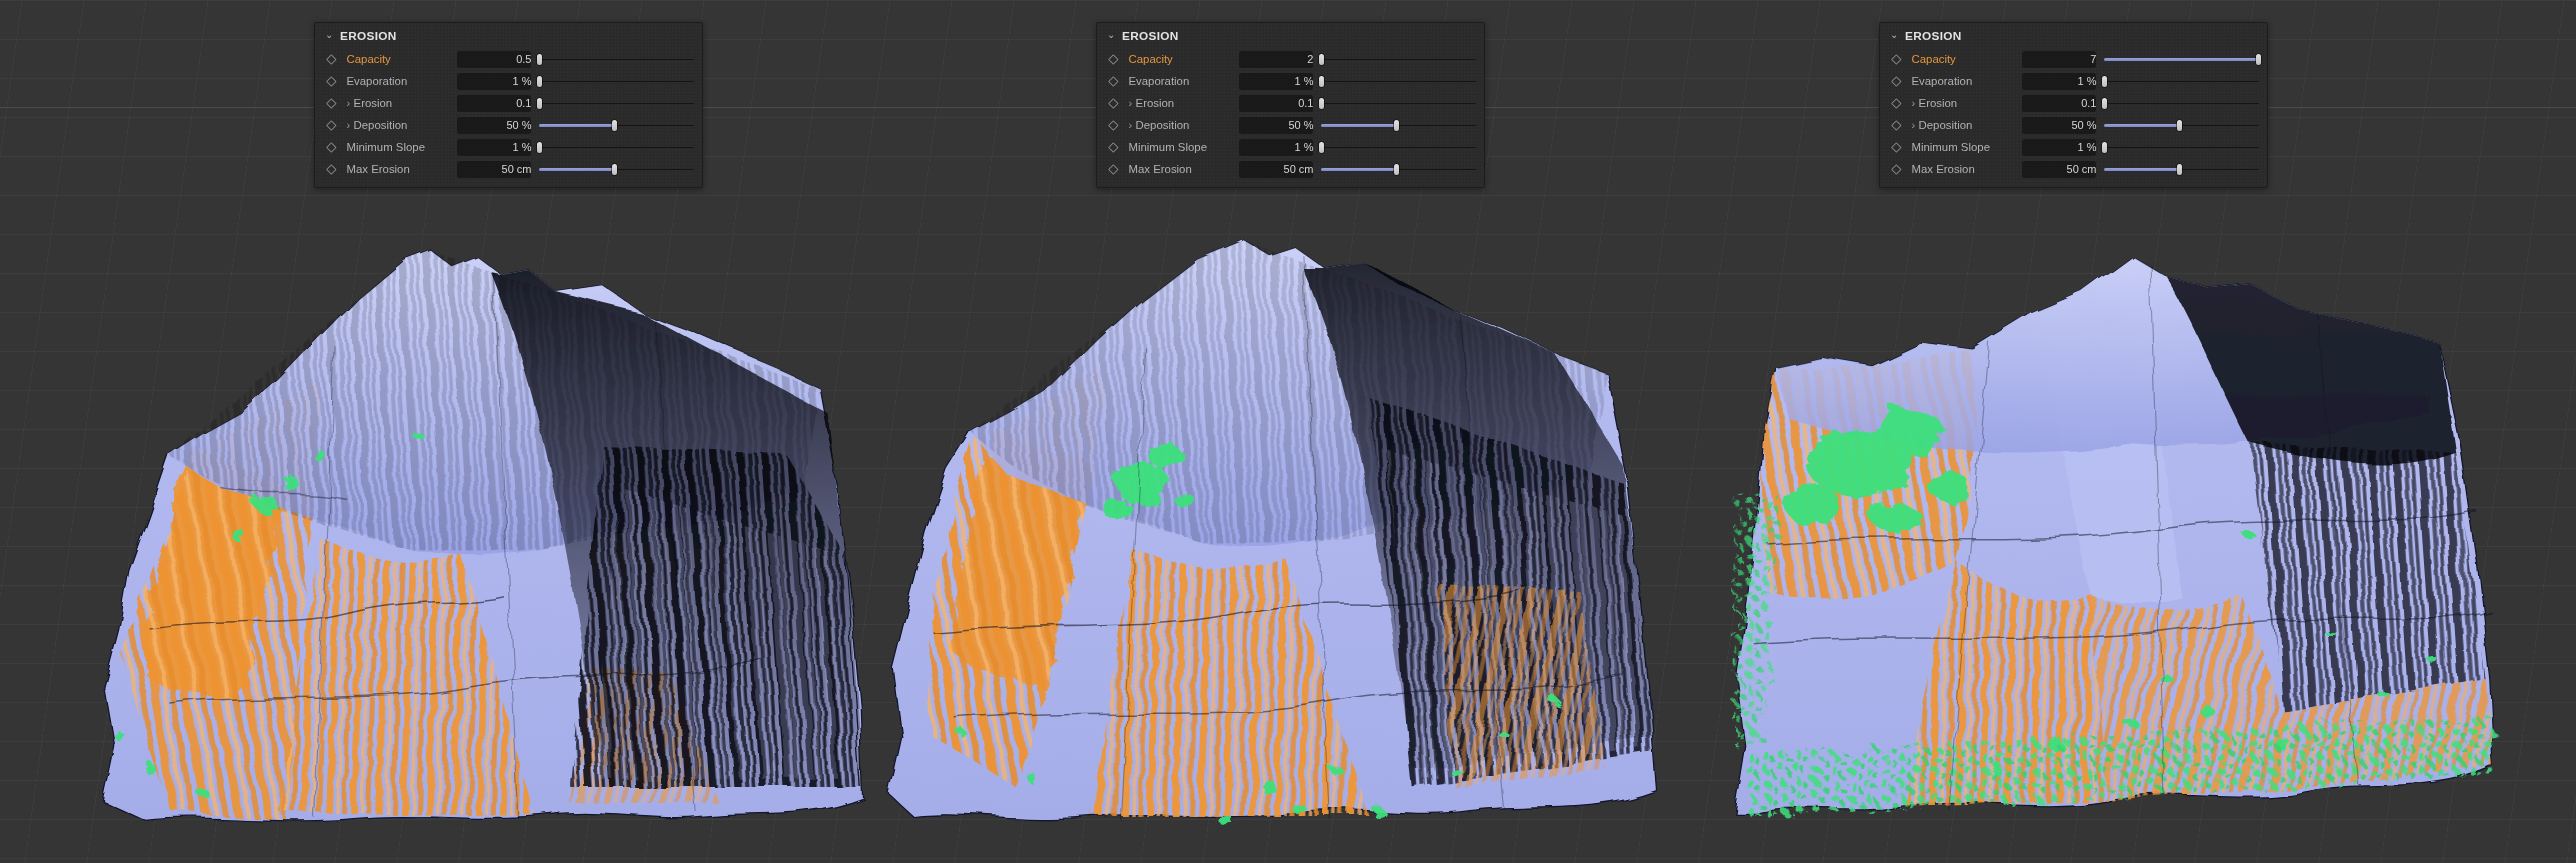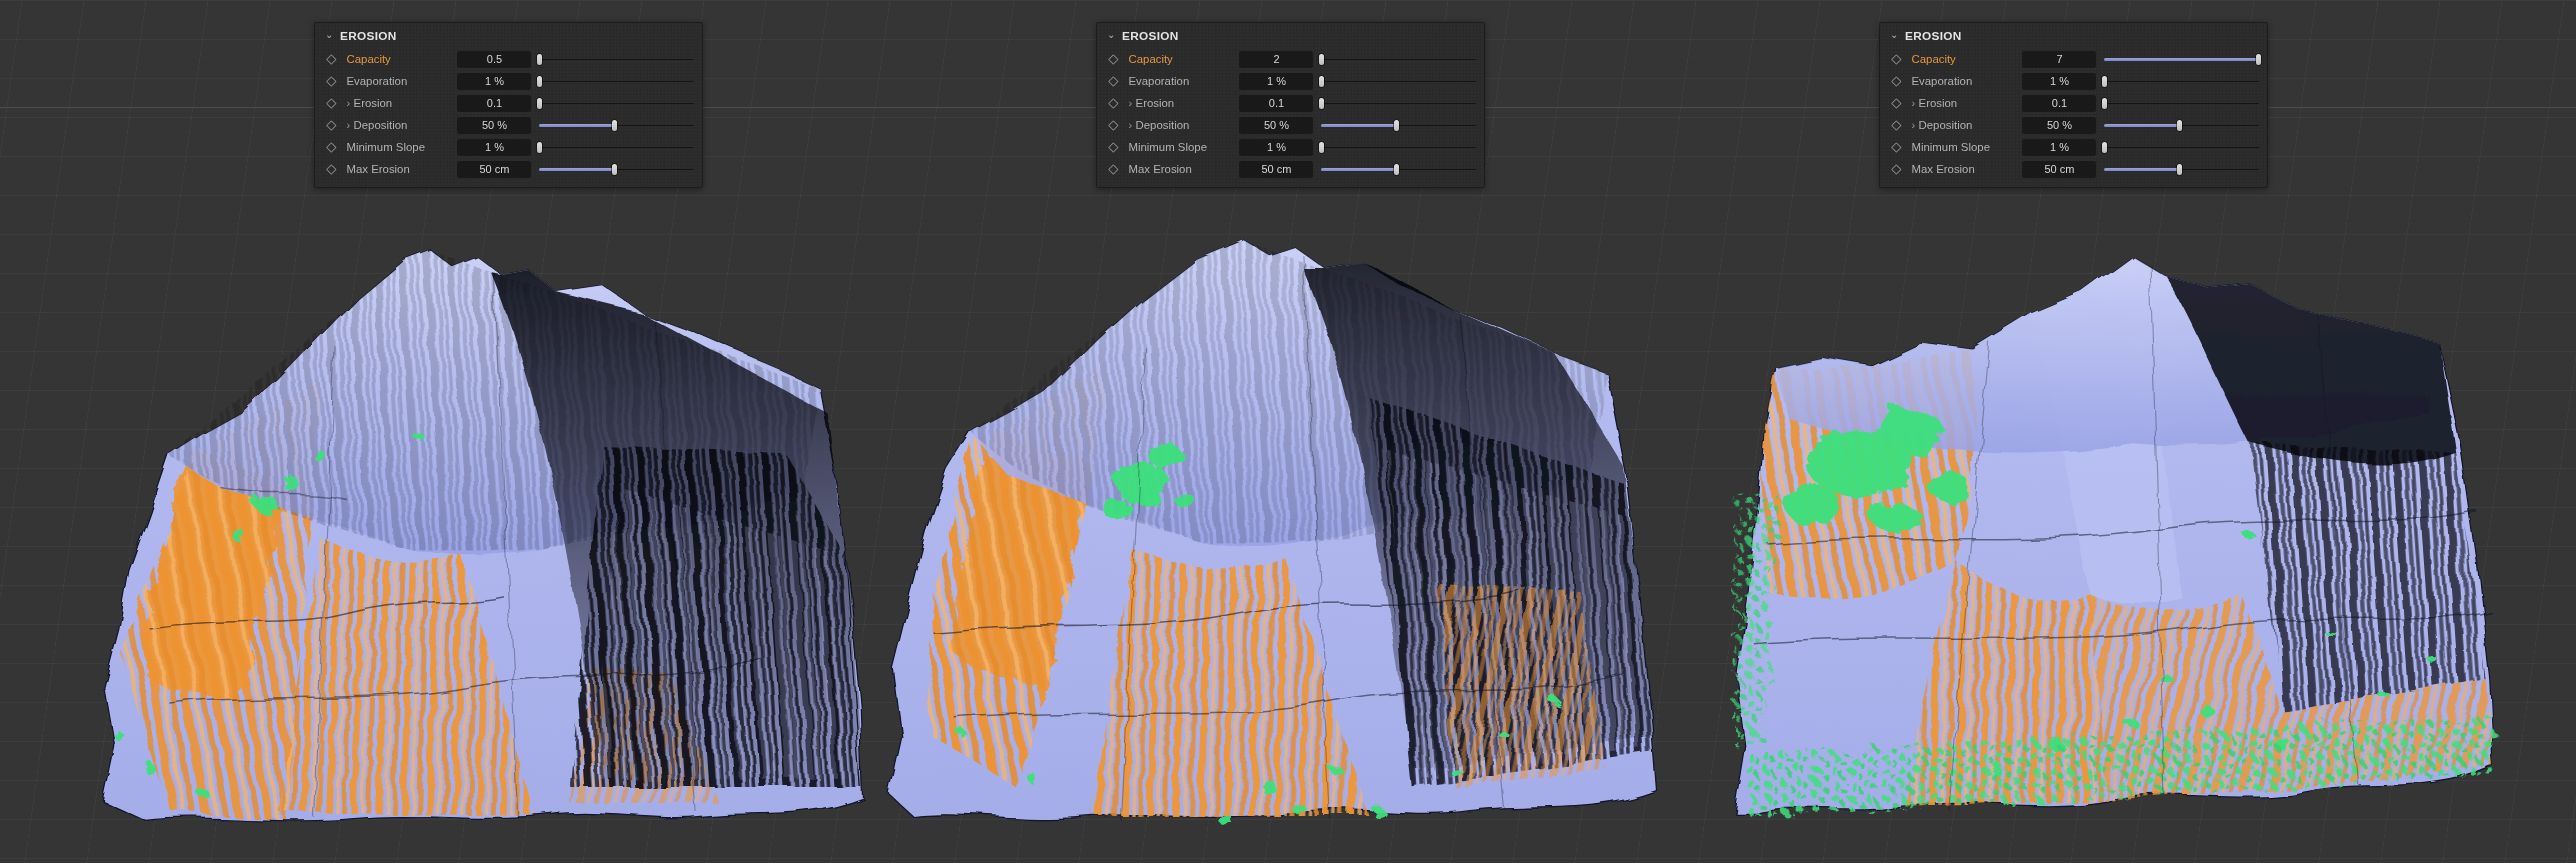--- a/index.html
+++ b/index.html
@@ -27,21 +27,21 @@
   .rows{display:flex;flex-direction:column;}
   .row{display:flex;align-items:center;height:22px;padding:0 6.7px 0 11.8px;box-sizing:border-box;}
   .dia{width:6.7px;height:6.7px;border:1.2px solid #8f8f8f;transform:rotate(45deg) scale(.82);
     border-radius:0.8px;margin-right:11px;flex:none;}
   .labelwrap{width:111px;flex:none;display:flex;align-items:center;gap:3.4px;overflow:hidden;}
   .sub{color:#9a9a9a;font-size:11px;line-height:11px;}
   .sub:empty{display:none;}
   .lbl{color:#b2b2b2;font-size:11.4px;white-space:nowrap;}
   .lbl.hl{color:#e5963c;}
   .field{width:74px;height:17px;flex:none;background:#191919;border-radius:2.5px;
-    color:#d6d6d6;font-size:11px;line-height:17px;text-align:center;cursor:text;
+    color:#d6d6d6;font-size:11px;line-height:17px;text-align:right;cursor:text;
     background-image:radial-gradient(rgba(255,255,255,.02) 0.8px,transparent 0.8px);background-size:2.5px 2.5px;}
   .slider{position:relative;flex:1;height:12.6px;margin-left:5.9px;cursor:ew-resize;}
   .track{position:absolute;left:1.7px;right:1.7px;top:5.9px;height:1.7px;background:#141414;border-radius:0.8px;}
   .fill{display:none;position:absolute;left:1.7px;top:5px;height:3.4px;width:var(--p);
     background:linear-gradient(to bottom,#9aa3da,#7d87c3);border-radius:1.7px;}
   .row.filled .fill{display:block;}
   .handle{position:absolute;top:0.8px;left:calc(var(--p));width:5px;height:11px;margin-left:-2.5px;
     background:linear-gradient(to bottom,#e2e2e2,#bfbfbf);border-radius:2.5px;
     box-shadow:0 0 0 0.8px rgba(0,0,0,.55);}
 

